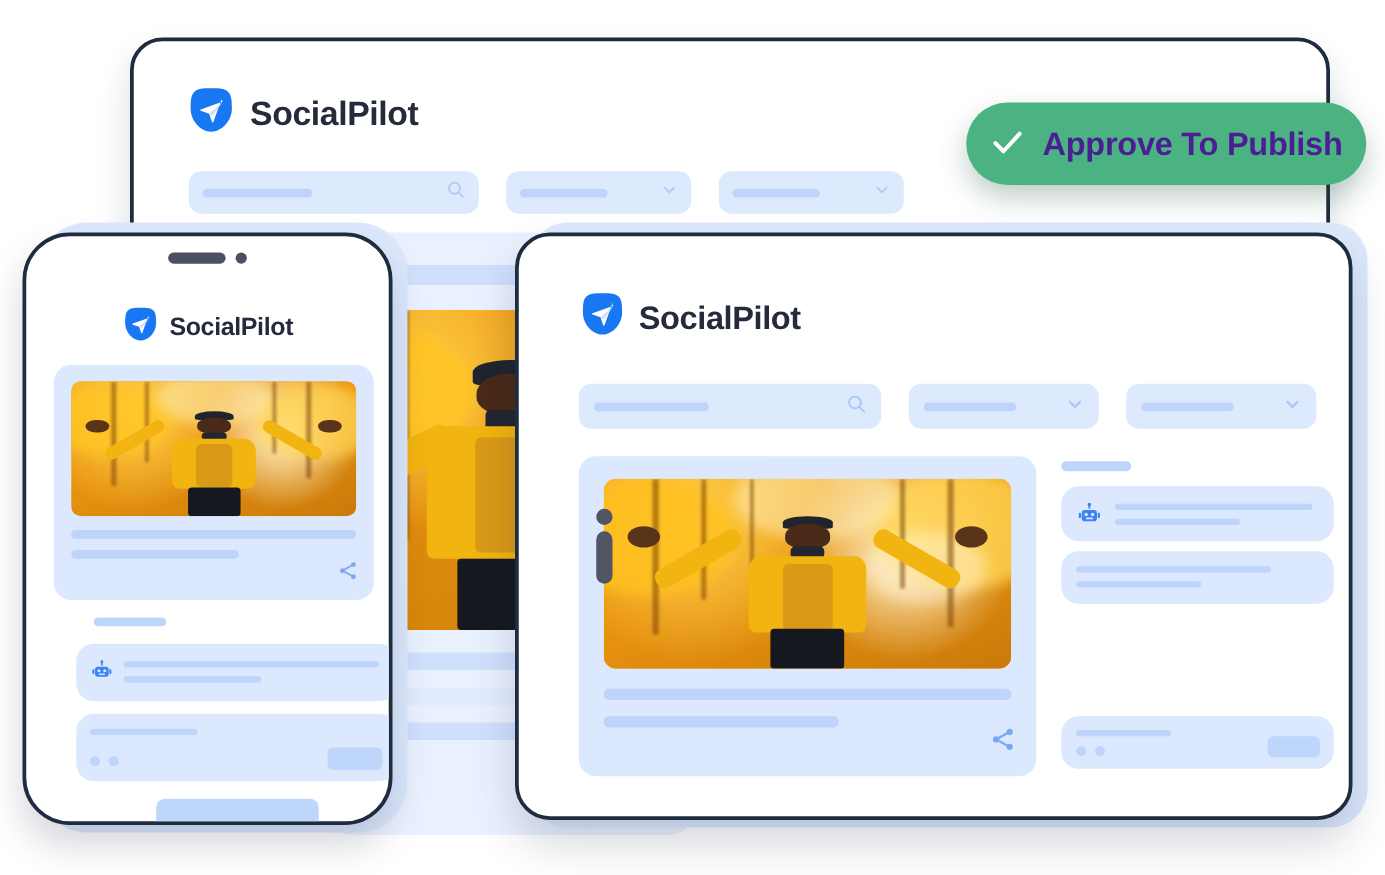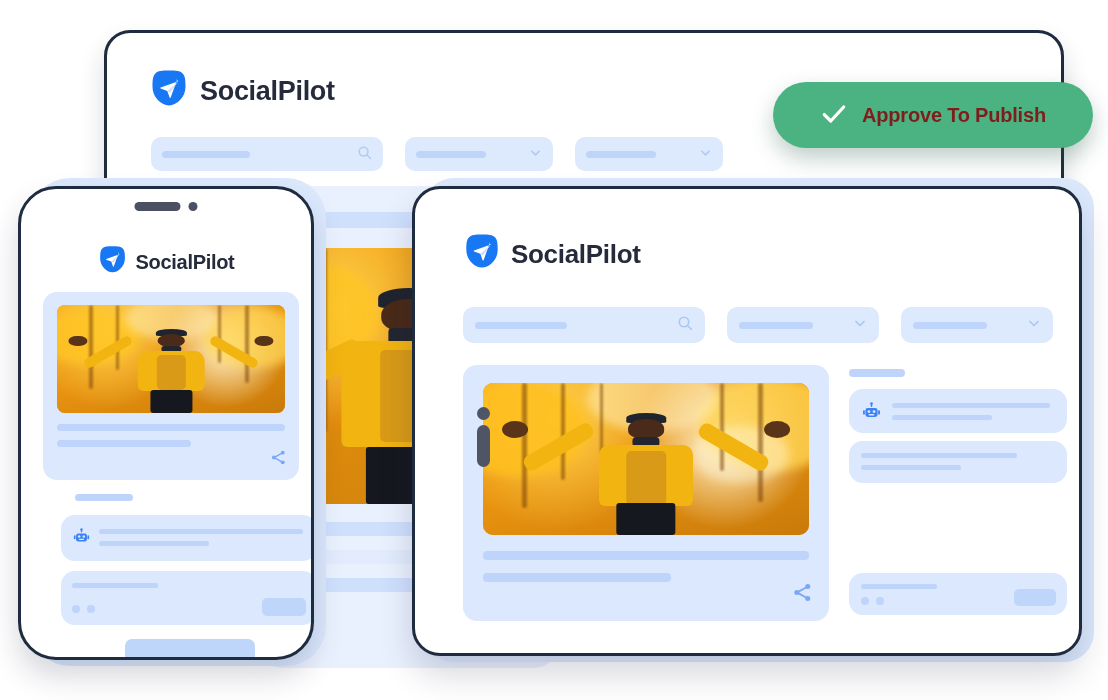--- a/index.html
+++ b/index.html
@@ -44,21 +44,21 @@
     position: absolute; left: 773px; top: 82px;
     width: 320px; height: 66px;
     background: #4bb382;
     border-radius: 33px;
     border: none;
     display: flex; align-items: center; justify-content: center; gap: 14px;
     box-shadow: 0 10px 22px rgba(40,90,70,.30);
     cursor: pointer;
     z-index: 40;
   }
-  #approve-label { color:#7f1d1d; font-size: 20px; font-weight: 700; letter-spacing:-0.2px; }
+  #approve-label { color:#4c1d95; font-size: 26px; font-weight: 700; letter-spacing:-0.2px; }
 
   
   #back-panel {
     position: absolute; left: 258px; top: 186px;
     width: 300px; height: 482px;
     background: #eaf1fe;
     border-radius: 24px;
     overflow: hidden;
     z-index: 5;
   }

